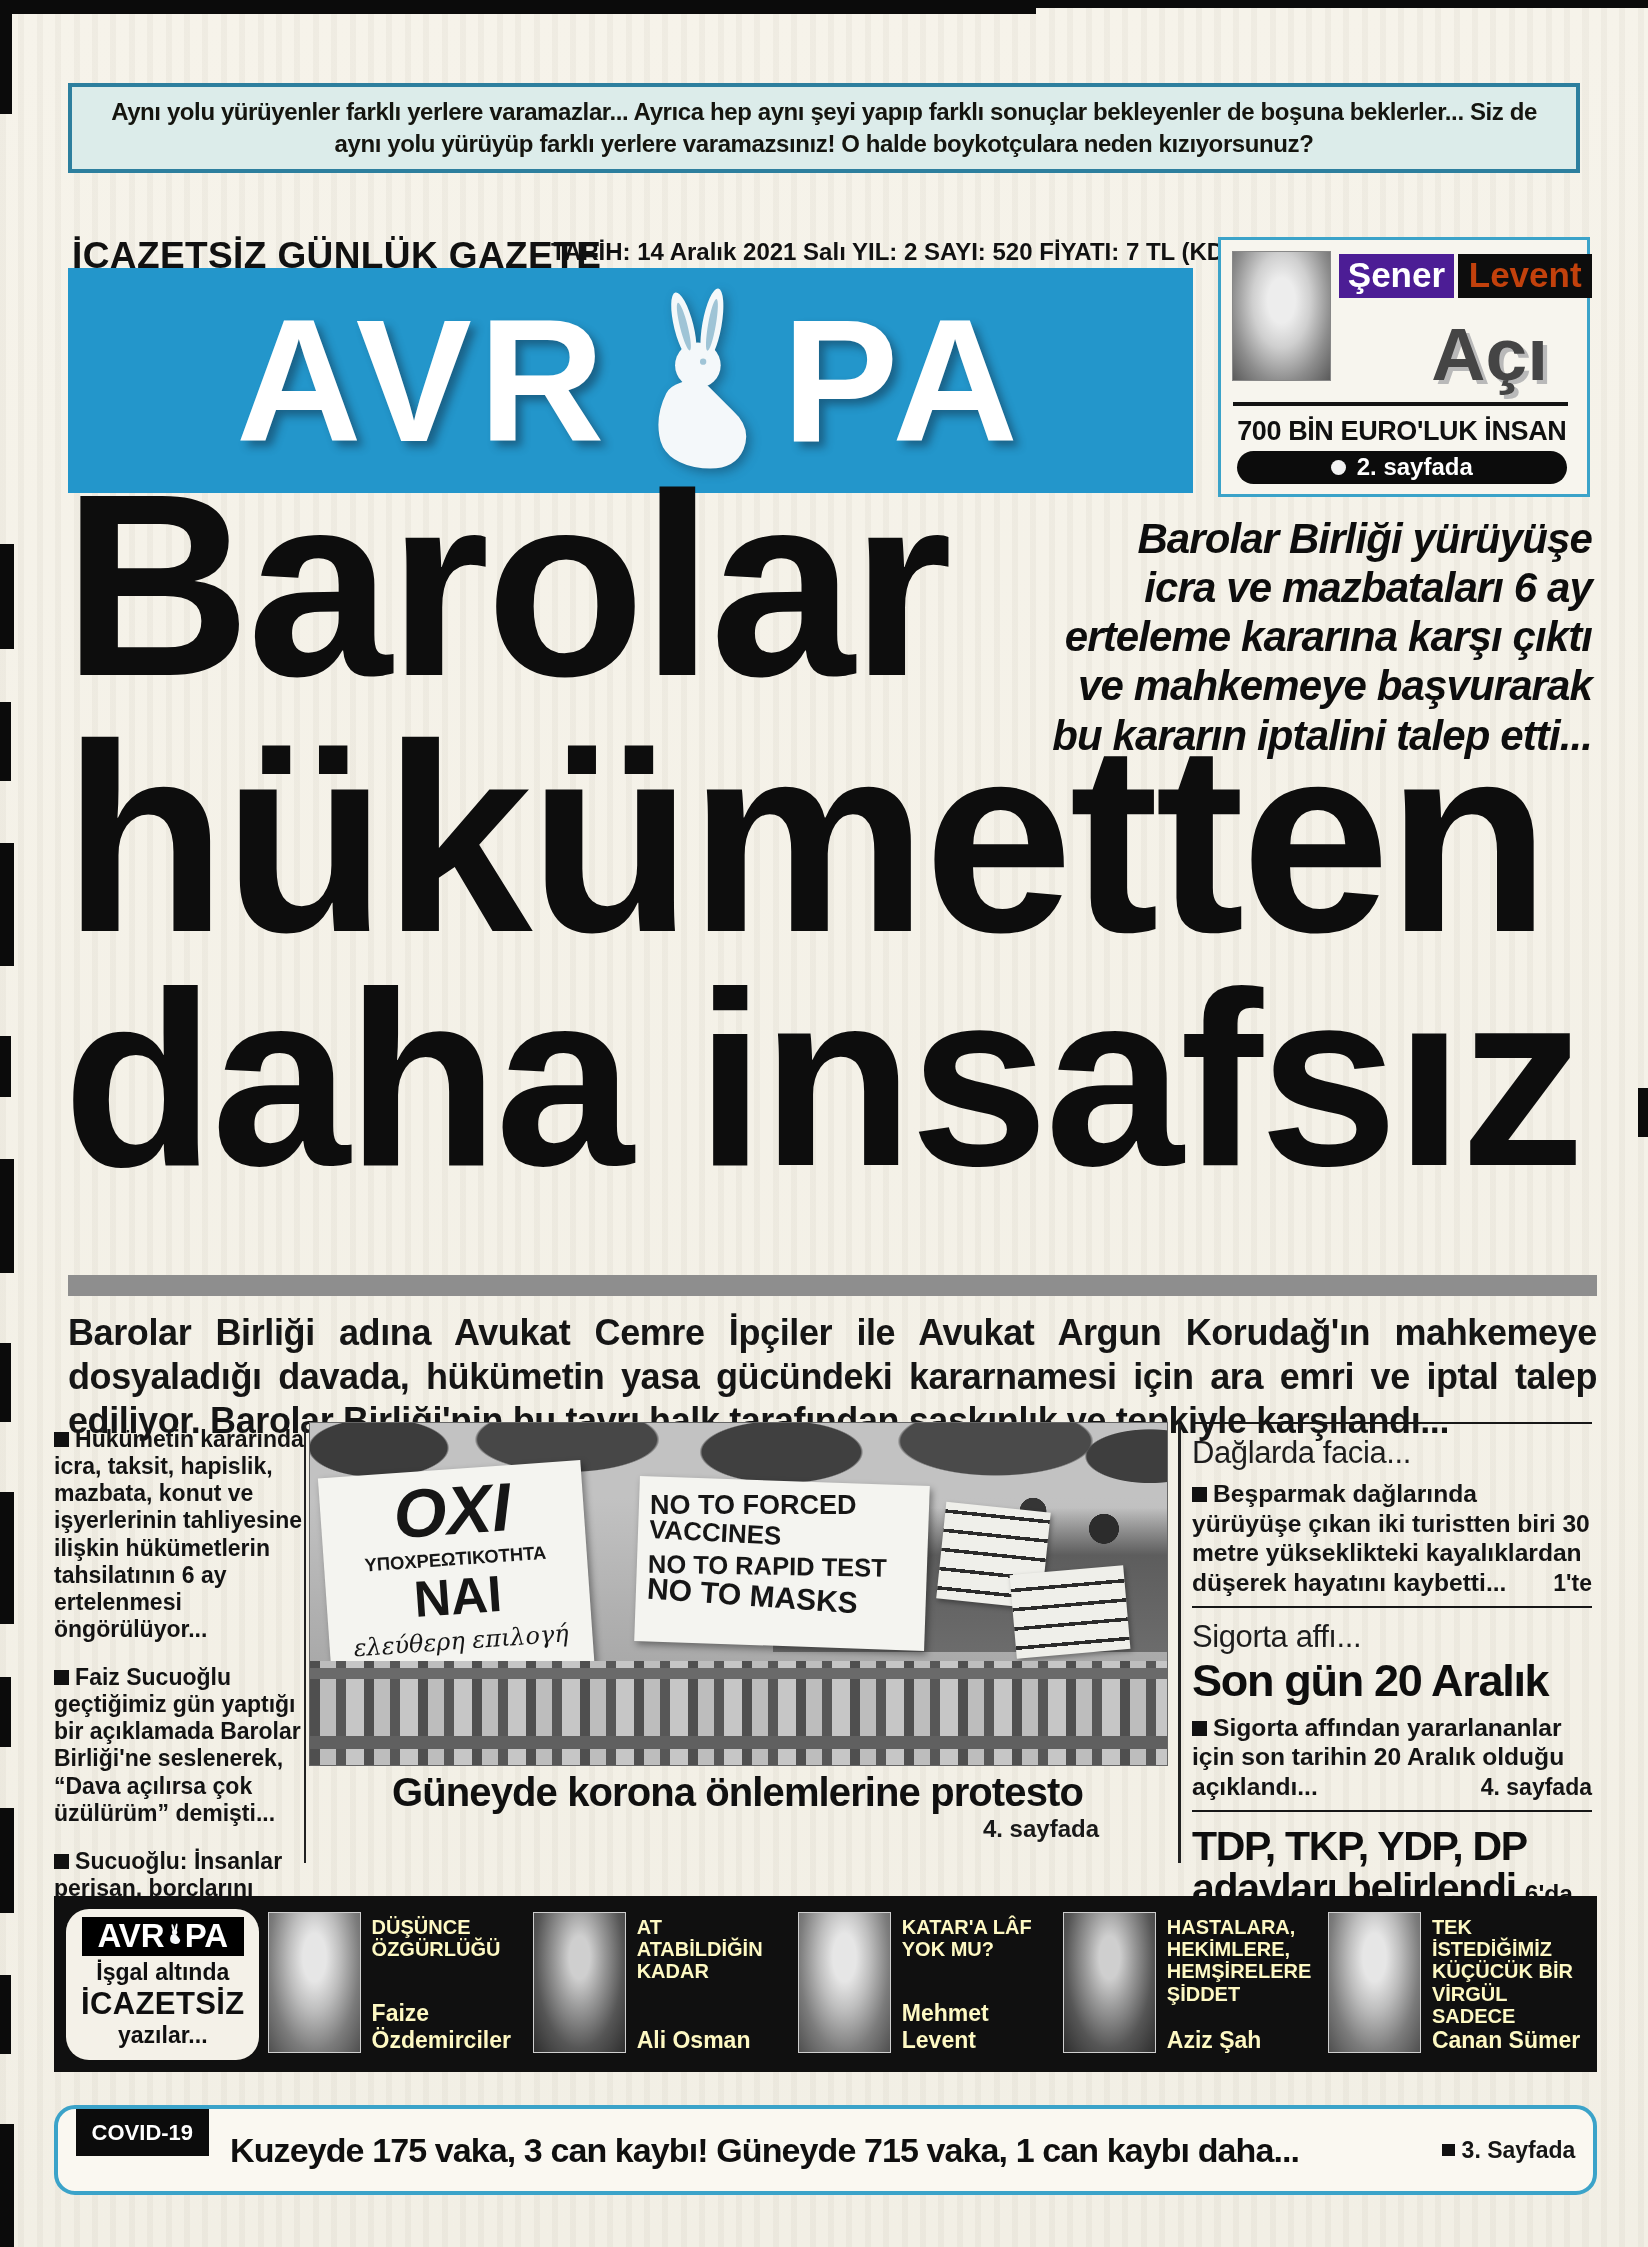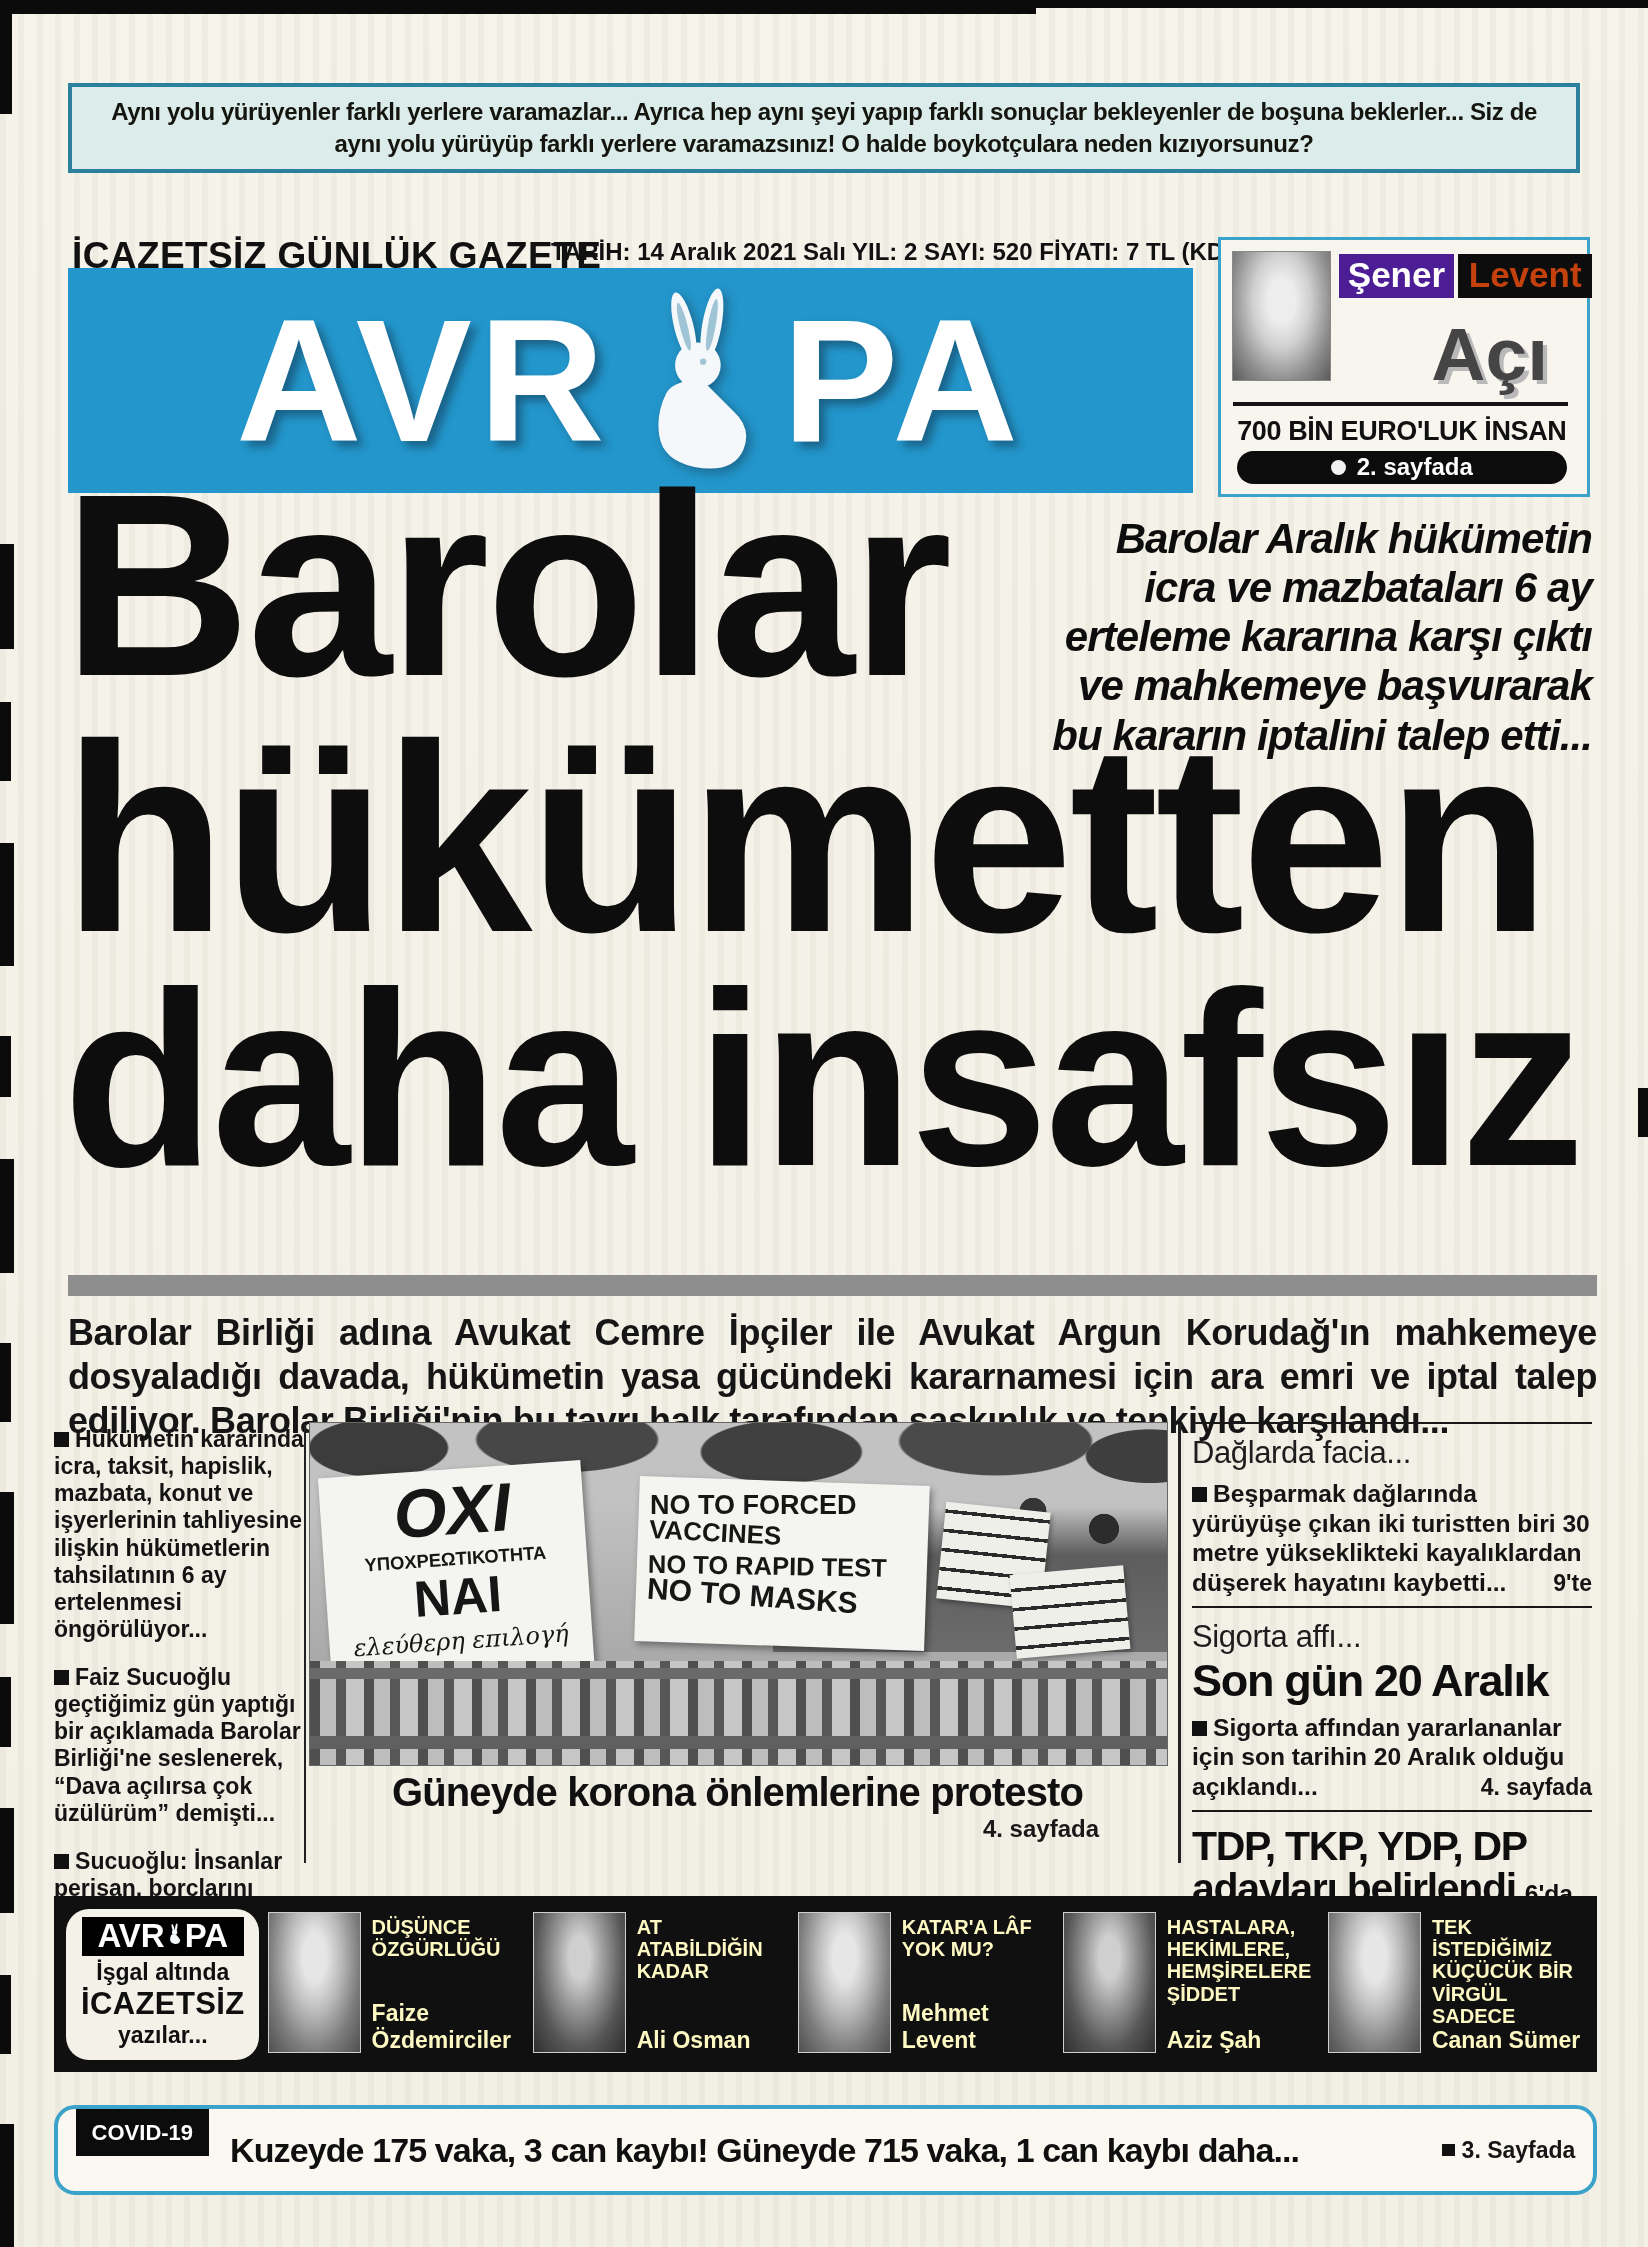--- a/index.html
+++ b/index.html
@@ -207,21 +207,21 @@
       <span class="dot"></span>
       <span>2. sayfada</span>
     </div>
   </div>
 
   <div class="h1line h1a">Barolar</div>
   <div class="h1line h1b">hükümetten</div>
   <div class="h1line h1c">daha insafsız</div>
 
   <div class="abs subhead">
-    <div>Barolar Aralık hükümetin</div>
+    <div>Barolar Birliği yürüyüşe</div>
     <div>icra ve mazbataları 6 ay</div>
     <div>erteleme kararına karşı çıktı</div>
     <div>ve mahkemeye başvurarak</div>
     <div>bu kararın iptalini talep etti...</div>
   </div>
 
   <div class="abs graybar"></div>
   <div class="abs lead">Barolar Birliği adına Avukat Cemre İpçiler ile Avukat Argun Korudağ'ın mahkemeye dosyaladığı davada, hükümetin yasa gücündeki kararnamesi için ara emri ve iptal talep ediliyor. Barolar Birliği'nin bu tavrı halk tarafından şaşkınlık ve tepkiyle karşılandı...</div>
 
   <div class="vrule" style="left:304px;top:1424px;width:1.8px;height:439px;"></div>
@@ -260,21 +260,21 @@
     <div class="barrier"></div>
   </div>
   <div class="abs caption">Güneyde korona önlemlerine protesto</div>
   <div class="abs cap-ref">4. sayfada</div>
 
   <div class="abs rightcol">
     <div class="story">
       <div class="kicker">Dağlarda facia...</div>
       <div class="story-body">
         <span class="sq"></span><span>Beşparmak dağlarında yürüyüşe çıkan iki turistten biri 30 metre yükseklikteki kayalıklardan düşerek hayatını kaybetti...</span>
-        <span class="spage">9'te</span>
+        <span class="spage">1'te</span>
       </div>
     </div>
     <div class="story">
       <div class="kicker">Sigorta affı...</div>
       <div class="story-head">Son gün 20 Aralık</div>
       <div class="story-body">
         <span class="sq"></span><span>Sigorta affından yararlananlar için son tarihin 20 Aralık olduğu açıklandı...</span>
         <span class="spage">4. sayfada</span>
       </div>
     </div>

